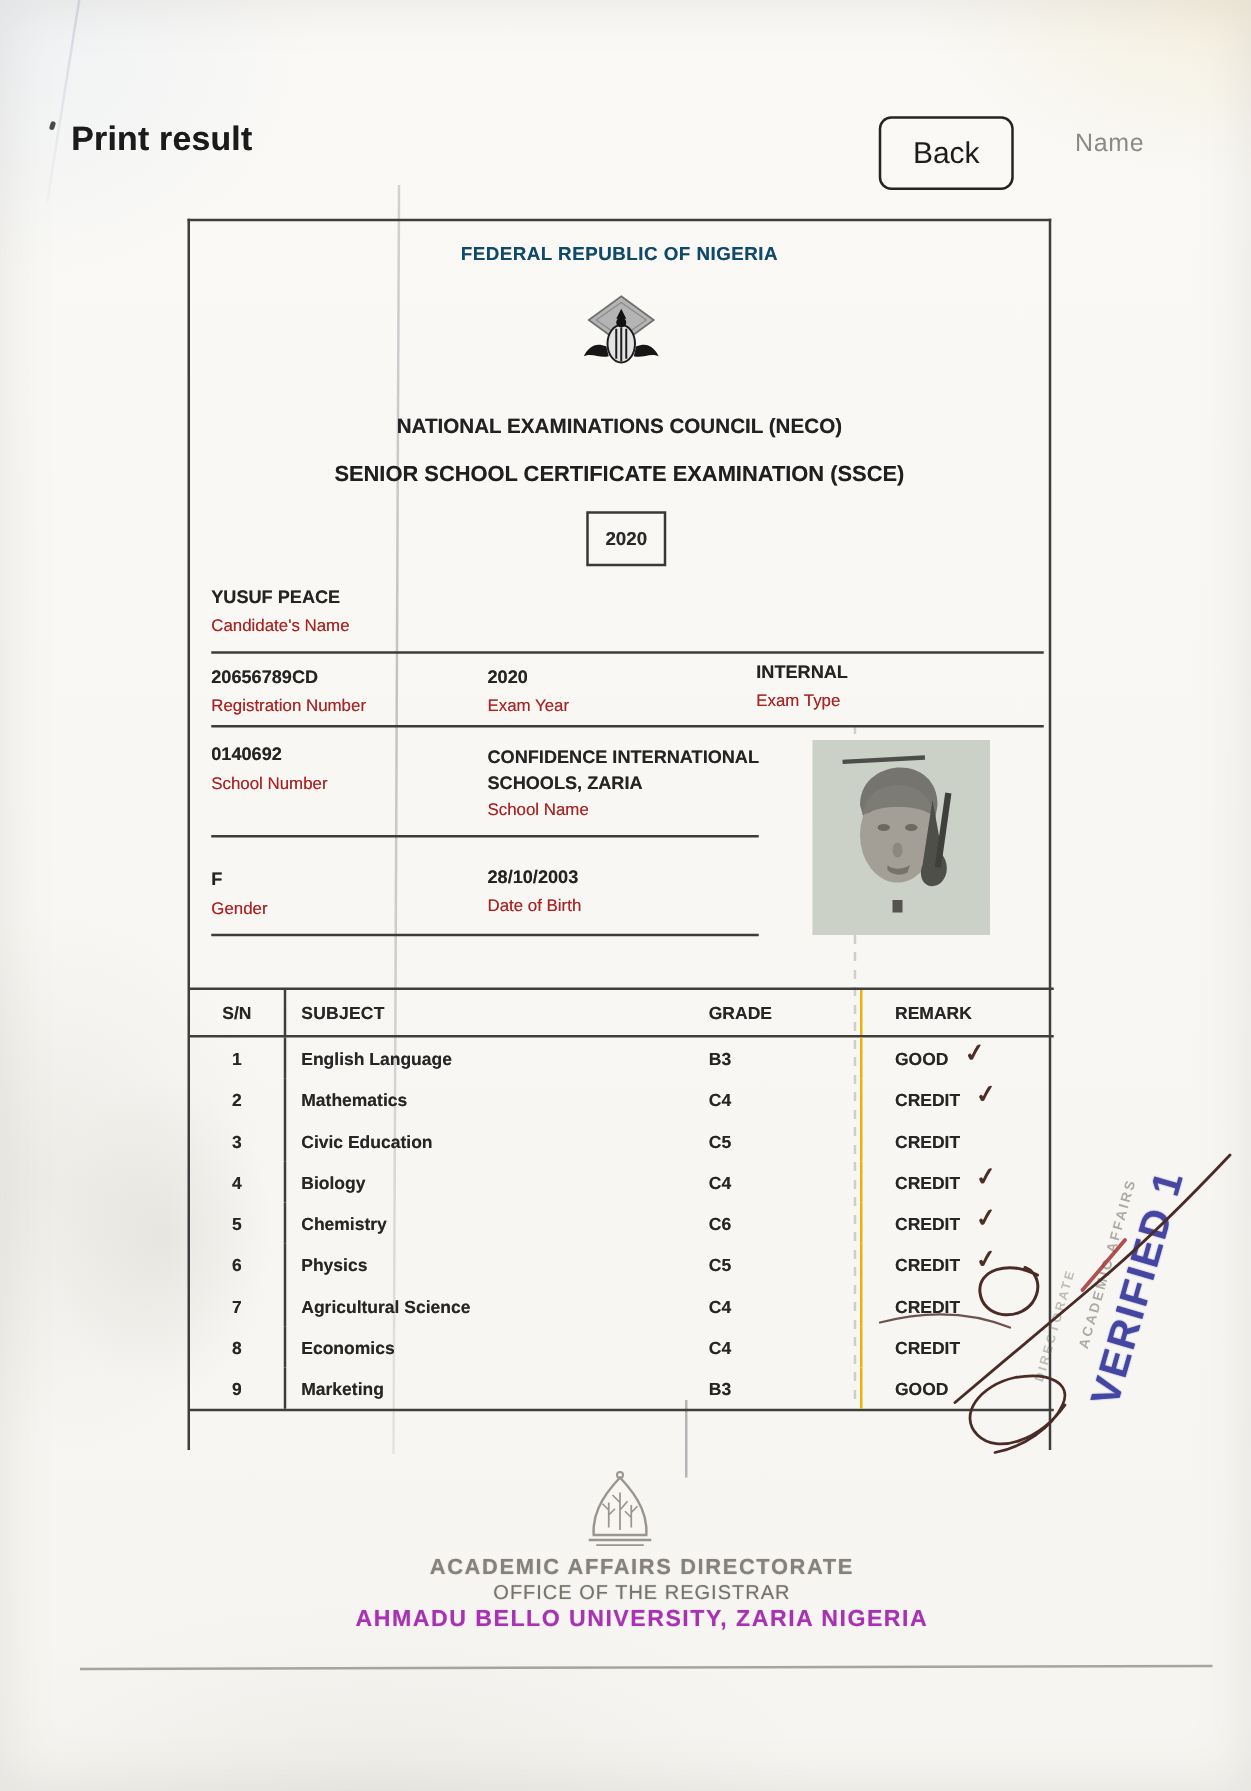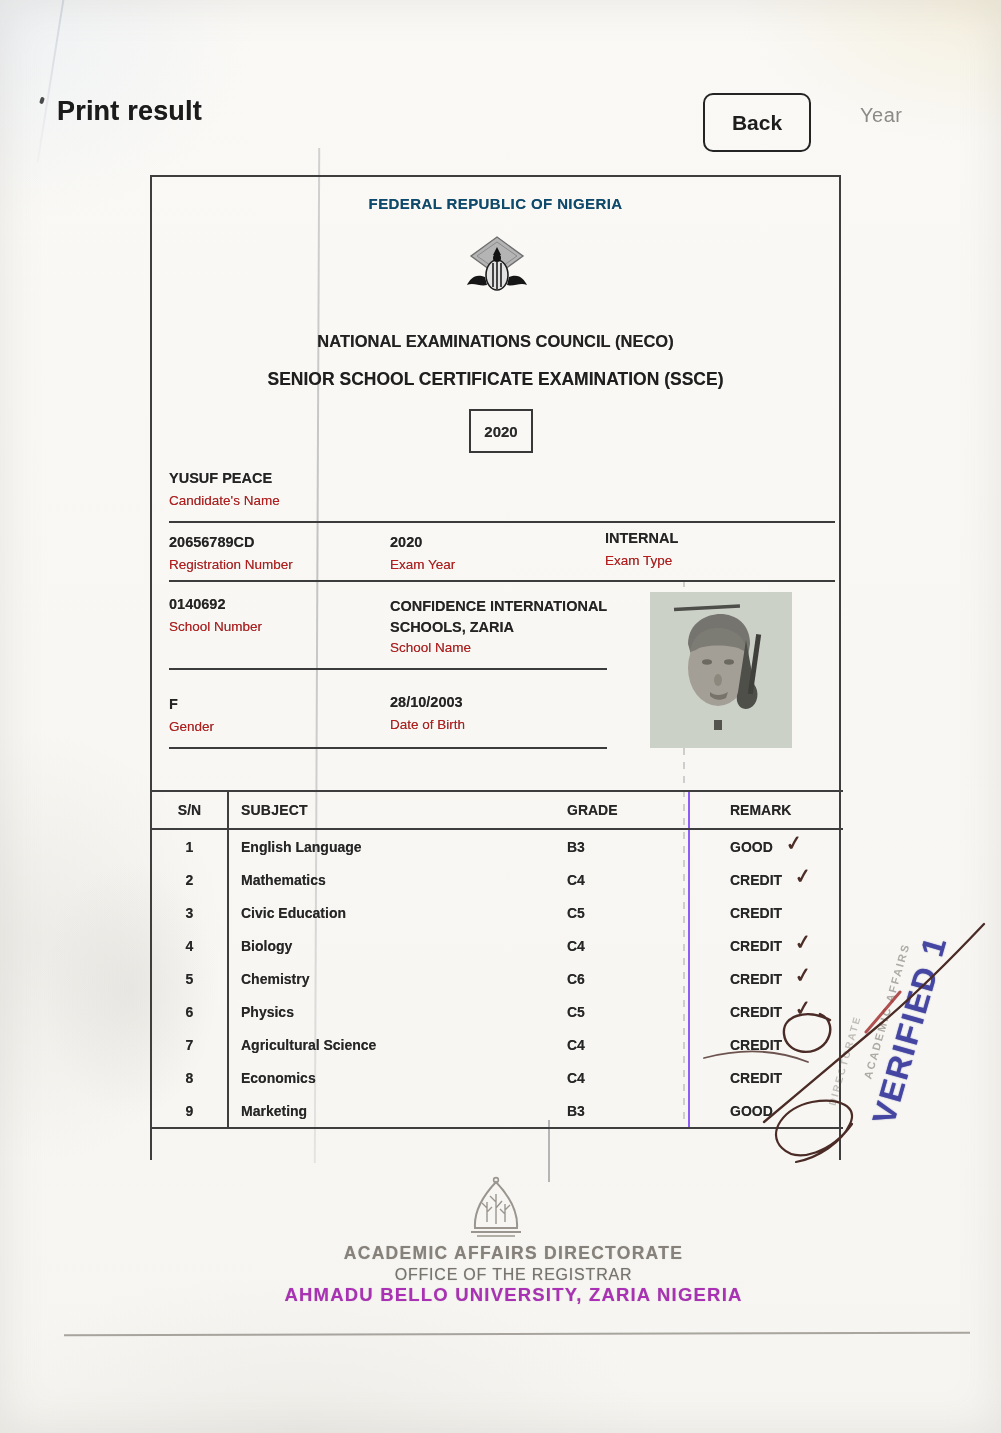--- a/index.html
+++ b/index.html
@@ -32,21 +32,21 @@
   .fold-3 { position:absolute; left:548px; top:1120px; width:2px; height:62px;
     background:rgba(60,60,72,.35); }
   .blotch-a { position:absolute; left:40px; top:860px; width:180px; height:260px;
     background:radial-gradient(ellipse at center, rgba(160,154,146,.13), transparent 70%); }
 
   
   .page-title { position:absolute; left:57px; top:96px; font-size:27px; font-weight:700;
     color:#1b1b1b; letter-spacing:.2px; text-shadow:0 0 .5px rgba(0,0,0,.55); }
   .back-btn { position:absolute; left:703px; top:93px; width:108px; height:59px;
     background:transparent; border:2.5px solid #242424; border-radius:10px;
-    font-family:"Liberation Sans", sans-serif; font-size:21px; font-weight:700; color:#1d1d1d;
+    font-family:"Liberation Sans", sans-serif; font-size:24px; font-weight:400; color:#1d1d1d;
     cursor:pointer; }
   .print-link { position:absolute; left:860px; top:104px; font-size:20px; font-weight:500;
     color:#8a8a88; letter-spacing:.5px; cursor:pointer; }
 
   
   .cert { position:absolute; left:150px; top:175px; width:691px; height:985px;
     border:2px solid #3e3e3e; border-bottom:none; }
   .cert * { text-shadow:0 0 .4px rgba(20,20,20,.5); }
   .c-center { position:absolute; left:0; width:100%; text-align:center; }
   .country { top:18px; font-size:15px; font-weight:700; letter-spacing:.4px; color:#0c4a6e; }
@@ -66,22 +66,22 @@
 
   
   .cert-table { position:absolute; left:0px; top:613px; width:691px;
     border-top:2px solid #3e3e3e; border-bottom:2px solid #3e3e3e; }
   .trow { display:flex; height:33px; align-items:center; }
   .thead { height:38px; border-bottom:2px solid #3e3e3e; font-weight:700; }
   .c-sn { width:75px; text-align:center; font-size:14px; }
   .c-sub { width:330px; padding-left:12px; font-size:14px; border-left:2px solid #3e3e3e;
     height:100%; display:flex; align-items:center; }
   .c-gr { width:131px; padding-left:10px; font-size:14px; font-weight:700; }
-  .c-rm { width:155px; padding-left:40px; font-size:14px; font-weight:700;
-    border-left:2px solid #8b5cf6; height:100%; display:flex; align-items:center; }
+  .c-rm { width:155px; padding-left:26px; font-size:14px; font-weight:700;
+    border-left:2px solid #eab308; height:100%; display:flex; align-items:center; }
   .thead .c-sub { font-weight:700; letter-spacing:.2px; }
   .trow:not(.thead) .c-sub { font-weight:600; }
   .trow:not(.thead) .c-sn { font-weight:600; }
   .tick { display:inline-block; margin-left:13px; font-size:20px; color:#4c2e27;
     transform:rotate(-7deg) translateY(-4px); font-weight:600; text-shadow:none; }
 
   
   .abu-stamp { position:absolute; left:0; width:1001px; text-align:center; color:#837e77; }
   .abu-emblem { position:absolute; left:465px; top:1176px; width:62px; height:66px; opacity:.85; }
   .abu-l1 { position:absolute; top:1243px; font-size:17.5px; font-weight:700;
@@ -115,21 +115,21 @@
 
   <div class="crease"></div>
   <div class="speck"></div>
   <div class="fold-1"></div>
   <div class="fold-2"></div>
   <div class="fold-3"></div>
   <div class="blotch-a"></div>
 
   <h1 class="page-title">Print result</h1>
   <button class="back-btn">Back</button>
-  <span class="print-link">Year</span>
+  <span class="print-link">Name</span>
 
   <section class="cert">
 
     <div class="c-center country">FEDERAL REPUBLIC OF NIGERIA</div>
 
     <svg class="coat" viewBox="0 0 64 62">
       <polygon points="32,2 58,21 32,40 6,21" fill="#b4b4b4" stroke="#6f6f6f" stroke-width="1.4"></polygon>
       <polygon points="32,7 52,21 32,35 12,21" fill="none" stroke="#8b8b8b" stroke-width="1"></polygon>
       <path d="M20 42 C10 38 5 44 2 50 C9 47 15 52 22 50 Z" fill="#161616"></path>
       <path d="M44 42 C54 38 59 44 62 50 C55 47 49 52 42 50 Z" fill="#161616"></path>

